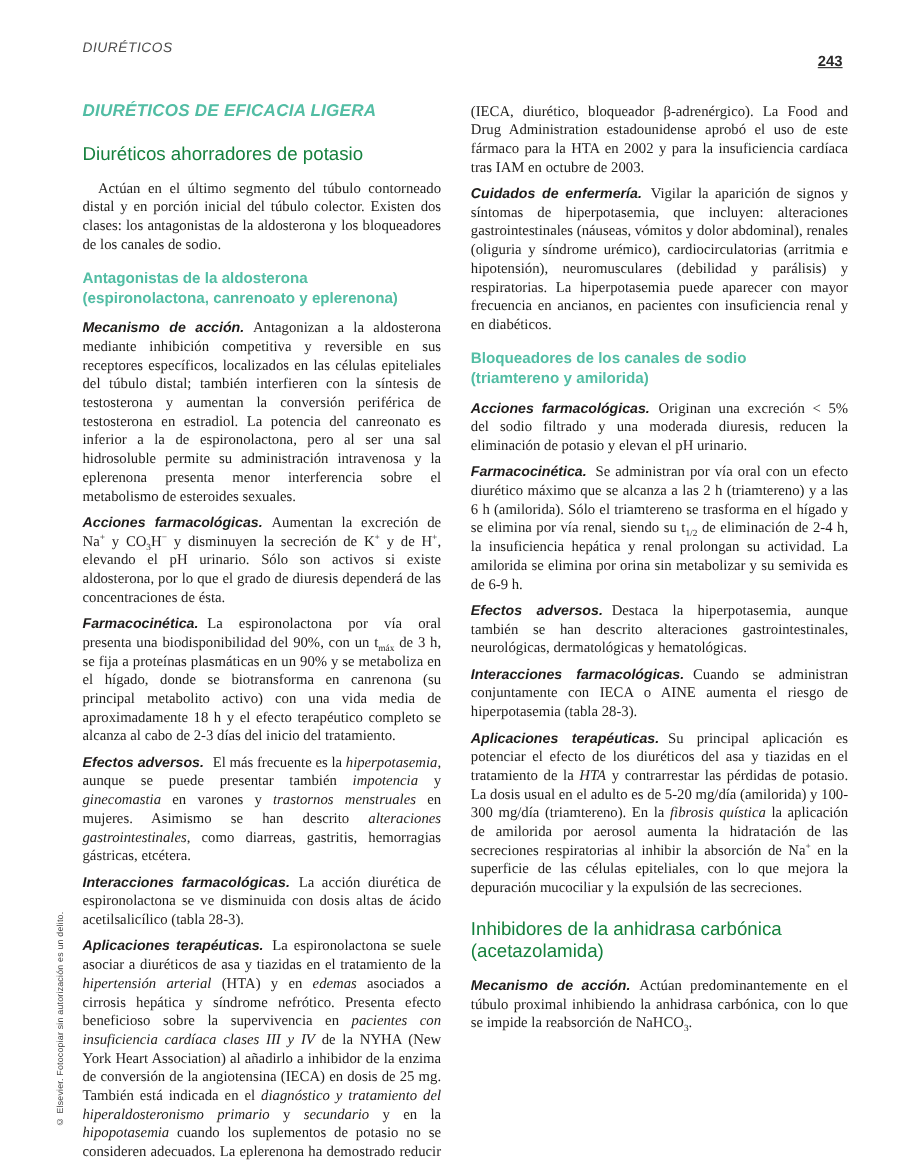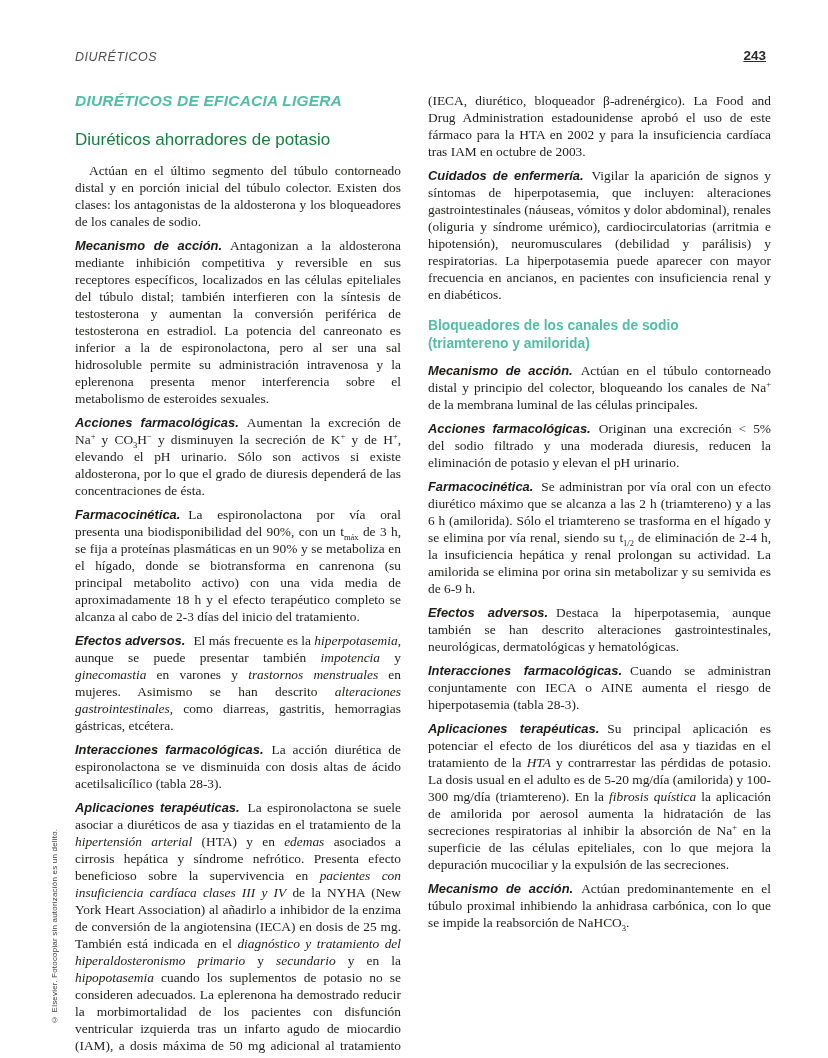--- a/index.html
+++ b/index.html
@@ -6,21 +6,21 @@
   html, body { margin: 0; padding: 0; }
   body {
     width: 828px; height: 1058px;
     background: #ffffff;
     font-family: "Liberation Serif", serif;
     color: var(--ink);
     position: relative;
     overflow: hidden;
   }
   .running-header {
-    position: absolute; left: 75px; top: 50px;
+    position: absolute; left: 75px; top: 36px;
     font-family: "Liberation Sans", sans-serif;
     font-style: italic; font-size: 12.5px; color: #4d4d4d;
     letter-spacing: 0.5px;
   }
   .page-number {
     position: absolute; right: 62px; top: 48px;
     font-family: "Liberation Sans", sans-serif;
     font-weight: bold; font-size: 13.5px; color: #2a2a2a; text-decoration: underline;
   }
   .copyright {
@@ -73,31 +73,32 @@
 <body>
 
 <div class="running-header">DIURÉTICOS</div>
 <div class="page-number">243</div>
 <div class="copyright">© Elsevier. Fotocopiar sin autorización es un delito.</div>
 
 <div id="col-left" class="col">
     <div class="h1">DIURÉTICOS DE EFICACIA LIGERA</div>
     <div class="h2">Diuréticos ahorradores de potasio</div>
     <p class="bodyp indent">Actúan en el último segmento del túbulo contorneado distal y en porción inicial del túbulo colector. Existen dos clases: los antagonistas de la aldosterona y los bloqueadores de los canales de sodio.</p>
+    <div class="h3">Antagonistas de la aldosterona<br>(espironolactona, canrenoato y eplerenona)</div>
     <p class="bodyp"><span class="lead">Mecanismo de acción.</span>Antagonizan a la aldosterona mediante inhibición competitiva y reversible en sus receptores específicos, localizados en las células epiteliales del túbulo distal; también interfieren con la síntesis de testosterona y aumentan la conversión periférica de testosterona en estradiol. La potencia del canreonato es inferior a la de espironolactona, pero al ser una sal hidrosoluble permite su administración intravenosa y la eplerenona presenta menor interferencia sobre el metabolismo de esteroides sexuales.</p>
     <p class="bodyp"><span class="lead">Acciones farmacológicas.</span>Aumentan la excreción de Na<sup>+</sup> y CO<sub>3</sub>H<sup>−</sup> y disminuyen la secreción de K<sup>+</sup> y de H<sup>+</sup>, elevando el pH urinario. Sólo son activos si existe aldosterona, por lo que el grado de diuresis dependerá de las concentraciones de ésta.</p>
     <p class="bodyp"><span class="lead">Farmacocinética.</span>La espironolactona por vía oral presenta una biodisponibilidad del 90%, con un t<sub>máx</sub> de 3 h, se fija a proteínas plasmáticas en un 90% y se metaboliza en el hígado, donde se biotransforma en canrenona (su principal metabolito activo) con una vida media de aproximadamente 18 h y el efecto terapéutico completo se alcanza al cabo de 2-3 días del inicio del tratamiento.</p>
     <p class="bodyp"><span class="lead">Efectos adversos.</span>El más frecuente es la <em>hiperpotasemia</em>, aunque se puede presentar también <em>impotencia</em> y <em>ginecomastia</em> en varones y <em>trastornos menstruales</em> en mujeres. Asimismo se han descrito <em>alteraciones gastrointestinales</em>, como diarreas, gastritis, hemorragias gástricas, etcétera.</p>
     <p class="bodyp"><span class="lead">Interacciones farmacológicas.</span>La acción diurética de espironolactona se ve disminuida con dosis altas de ácido acetilsalicílico (tabla 28-3).</p>
     <p class="bodyp"><span class="lead">Aplicaciones terapéuticas.</span>La espironolactona se suele asociar a diuréticos de asa y tiazidas en el tratamiento de la <em>hipertensión arterial</em> (HTA) y en <em>edemas</em> asociados a cirrosis hepática y síndrome nefrótico. Presenta efecto beneficioso sobre la supervivencia en <em>pacientes con insuficiencia cardíaca clases III y IV</em> de la NYHA (New York Heart Association) al añadirlo a inhibidor de la enzima de conversión de la angiotensina (IECA) en dosis de 25 mg. También está indicada en el <em>diagnóstico y tratamiento del hiperaldosteronismo primario</em> y <em>secundario</em> y en la <em>hipopotasemia</em> cuando los suplementos de potasio no se consideren adecuados. La eplerenona ha demostrado reducir la morbimortalidad de los pacientes con disfunción ventricular izquierda tras un infarto agudo de miocardio (IAM), a dosis máxima de 50 mg adicional al tratamiento estándar</p>
   </div>
 <div id="col-right" class="col">
     <p class="bodyp">(IECA, diurético, bloqueador β-adrenérgico). La Food and Drug Administration estadounidense aprobó el uso de este fármaco para la HTA en 2002 y para la insuficiencia cardíaca tras IAM en octubre de 2003.</p>
     <p class="bodyp"><span class="lead">Cuidados de enfermería.</span>Vigilar la aparición de signos y síntomas de hiperpotasemia, que incluyen: alteraciones gastrointestinales (náuseas, vómitos y dolor abdominal), renales (oliguria y síndrome urémico), cardiocirculatorias (arritmia e hipotensión), neuromusculares (debilidad y parálisis) y respiratorias. La hiperpotasemia puede aparecer con mayor frecuencia en ancianos, en pacientes con insuficiencia renal y en diabéticos.</p>
     <div class="h3">Bloqueadores de los canales de sodio<br>(triamtereno y amilorida)</div>
-    <p class="bodyp"><span class="lead">Mecanismo de acción.</span>Actúan en el túbulo contorneado distal y principio del colector, bloqueando los canales de Na<sup>+</sup> de la membrana luminal de las células principales.</p>
     <p class="bodyp"><span class="lead">Acciones farmacológicas.</span>Originan una excreción &lt; 5% del sodio filtrado y una moderada diuresis, reducen la eliminación de potasio y elevan el pH urinario.</p>
     <p class="bodyp"><span class="lead">Farmacocinética.</span>Se administran por vía oral con un efecto diurético máximo que se alcanza a las 2 h (triamtereno) y a las 6 h (amilorida). Sólo el triamtereno se trasforma en el hígado y se elimina por vía renal, siendo su t<sub>1/2</sub> de eliminación de 2-4 h, la insuficiencia hepática y renal prolongan su actividad. La amilorida se elimina por orina sin metabolizar y su semivida es de 6-9 h.</p>
     <p class="bodyp"><span class="lead">Efectos adversos.</span>Destaca la hiperpotasemia, aunque también se han descrito alteraciones gastrointestinales, neurológicas, dermatológicas y hematológicas.</p>
     <p class="bodyp"><span class="lead">Interacciones farmacológicas.</span>Cuando se administran conjuntamente con IECA o AINE aumenta el riesgo de hiperpotasemia (tabla 28-3).</p>
     <p class="bodyp"><span class="lead">Aplicaciones terapéuticas.</span>Su principal aplicación es potenciar el efecto de los diuréticos del asa y tiazidas en el tratamiento de la <em>HTA</em> y contrarrestar las pérdidas de potasio. La dosis usual en el adulto es de 5-20 mg/día (amilorida) y 100-300 mg/día (triamtereno). En la <em>fibrosis quística</em> la aplicación de amilorida por aerosol aumenta la hidratación de las secreciones respiratorias al inhibir la absorción de Na<sup>+</sup> en la superficie de las células epiteliales, con lo que mejora la depuración mucociliar y la expulsión de las secreciones.</p>
+    <div class="h2">Inhibidores de la anhidrasa carbónica<br>(acetazolamida)</div>
     <p class="bodyp"><span class="lead">Mecanismo de acción.</span>Actúan predominantemente en el túbulo proximal inhibiendo la anhidrasa carbónica, con lo que se impide la reabsorción de NaHCO<sub>3</sub>.</p>
   </div>
 
 </body></html>

